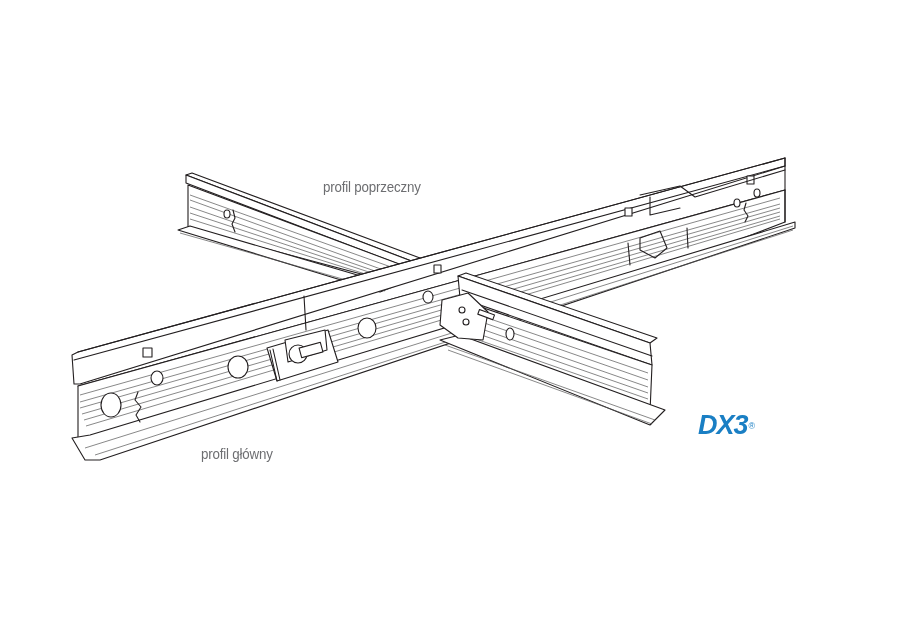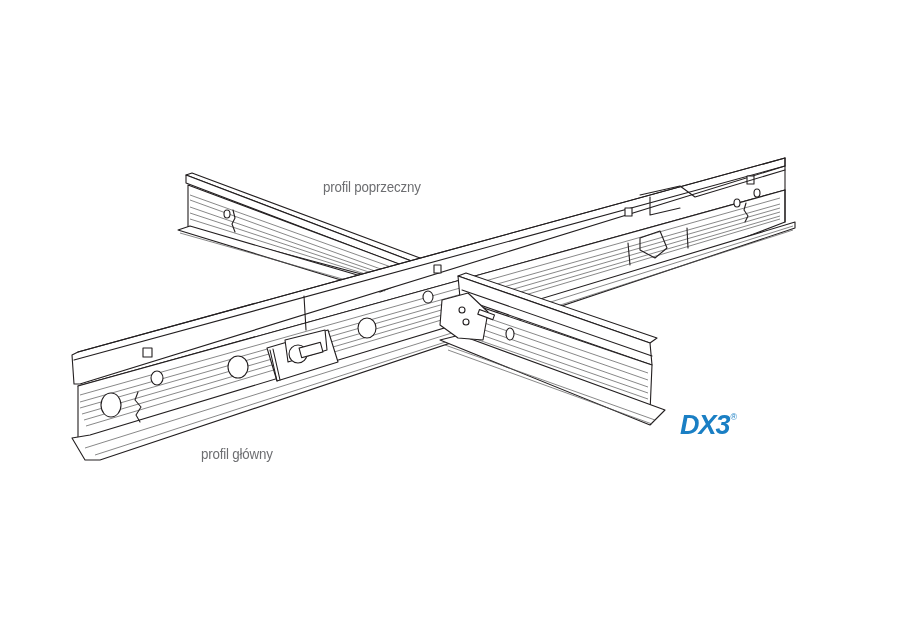--- a/index.html
+++ b/index.html
@@ -4,22 +4,22 @@
   <style>
     html, body { margin: 0; padding: 0; background: #ffffff; }
     body { width: 900px; height: 630px; position: relative; overflow: hidden;
            font-family: "Liberation Sans", sans-serif; }
     #stage { position: absolute; left: 0; top: 0; width: 749px; height: 630px; }
     .label { position: absolute; color: #6d6e71; font-size: 14.5px;
              font-family: "Liberation Sans", sans-serif; letter-spacing: -0.2px;
              transform: scaleX(0.92); transform-origin: left top; white-space: nowrap; }
     #label-cross { left: 323px; top: 179px; }
     #label-main { left: 201px; top: 446px; }
-    #logo { position: absolute; left: 680px; top: 410px; height: 30px;
-            display: flex; align-items: flex-start; }
+    #logo { position: absolute; left: 698px; top: 410px; height: 30px;
+            display: flex; align-items: center; }
     #logo-text { font-family: "Liberation Sans", sans-serif; font-weight: bold;
                  font-style: italic; font-size: 27px; line-height: 30px;
                  letter-spacing: -1px; }
     #logo-reg { font-family: "Liberation Sans", sans-serif; font-size: 9px;
                 margin-left: 1px; margin-top: 2px; }
     svg { position: absolute; left: 0; top: 0; }
     .ln { stroke: #231f20; fill: none; stroke-width: 1.1; stroke-linejoin: round; stroke-linecap: round; }
     .lt { stroke: #555; fill: none; stroke-width: 0.7; }
     .face { fill: #ffffff; stroke: #231f20; stroke-width: 1.1; stroke-linejoin: round; }
     .hole { fill: #ffffff; stroke: #231f20; stroke-width: 1.1; }

